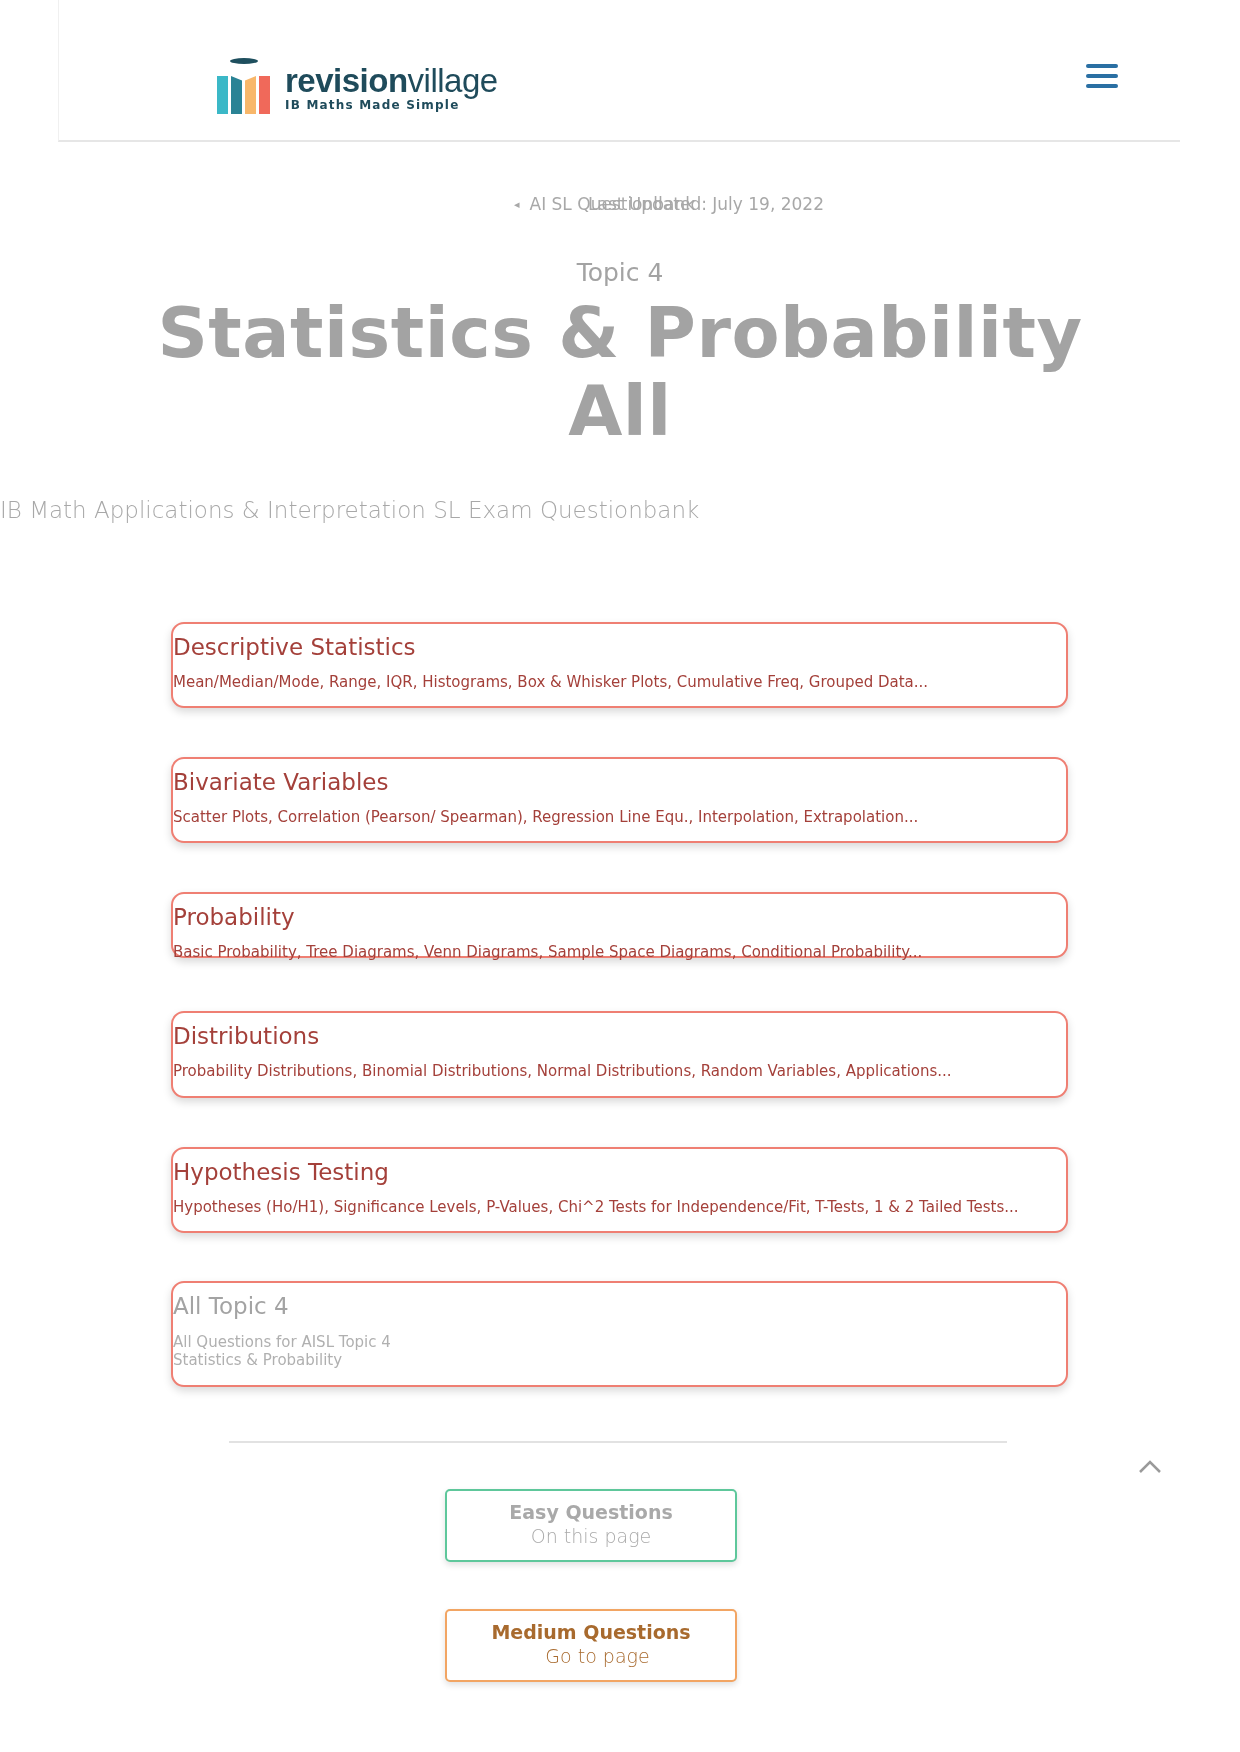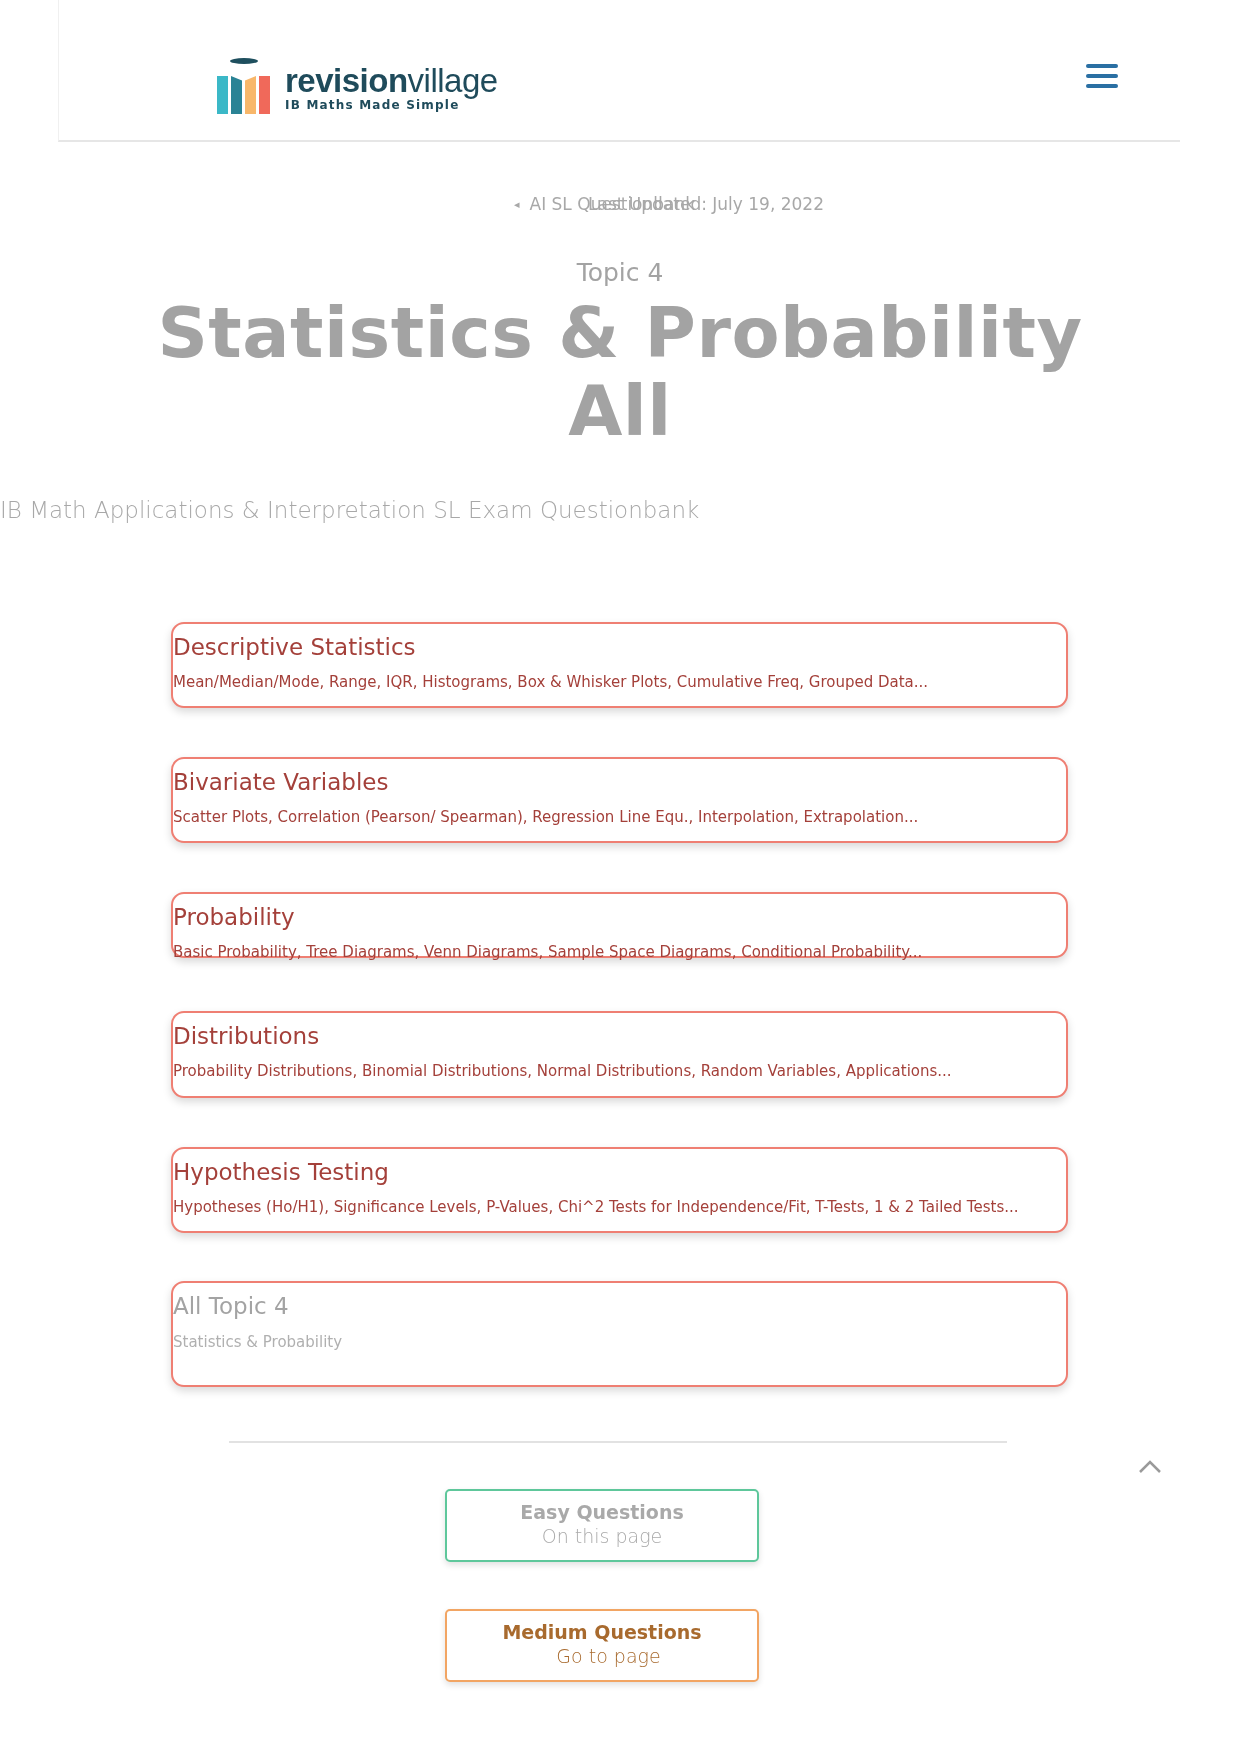--- a/index.html
+++ b/index.html
@@ -43,21 +43,21 @@
     }
     .card-title { font-size: 23px; color: #a4403a; margin-top: 10px; }
     .card-desc { font-size: 15px; color: #a4403a; margin-top: 13px; white-space: nowrap; }
     .card.all .card-title { color: #a3a3a3; }
     .card.all .card-desc { color: #b0b0b0; line-height: 18px; margin-top: 14px; white-space: normal; }
 
     .divider { position: absolute; left: 229px; width: 778px; top: 1441px; height: 2px; background: #e2e2e2; }
     .back-top { position: absolute; left: 1136px; top: 1452px; width: 28px; height: 28px; cursor: pointer; }
 
     .diff-btn {
-      position: absolute; left: 445px; width: 314px; height: 73px; background: #fff;
+      position: absolute; left: 445px; width: 292px; height: 73px; background: #fff;
       border-radius: 5px; text-align: center; cursor: pointer;
       box-shadow: 0 3px 6px rgba(0,0,0,0.12);
     }
     .diff-btn .t { font-size: 19px; font-weight: 700; margin-top: 10px; }
     .diff-btn .s { font-size: 19px; font-weight: 300; margin-top: 2px; }
     .easy { top: 1489px; border: 2px solid #5ec79b; }
     .easy .t, .easy .s { color: #a9a9a9; }
     .medium { top: 1609px; border: 2px solid #f2a563; }
     .medium .t { color: #a86a2e; }
     .medium .s { color: #a86a2e; padding-left: 13px; }
@@ -119,20 +119,21 @@
 </a>
 
 <a class="card" style="top:1147px;height:86px;">
   <div class="card-title">Hypothesis Testing</div>
   <div class="card-desc">Hypotheses (Ho/H1), Significance Levels, P-Values, Chi^2 Tests for Independence/Fit, T-Tests, 1 &amp; 2 Tailed Tests...</div>
 </a>
 
 <a class="card all" style="top:1281px;height:106px;">
   <div class="card-title">All Topic 4</div>
   <div class="card-desc">
+    <div>All Questions for AISL Topic 4</div>
     <div>Statistics &amp; Probability</div>
   </div>
 </a>
 
 <div class="divider"></div>
 
 <div class="back-top">
   <svg width="28" height="28" viewBox="0 0 28 28">
     <polyline points="4,20 14,10 24,20" fill="none" stroke="#9a9a9a" stroke-width="2.5"></polyline>
   </svg>

